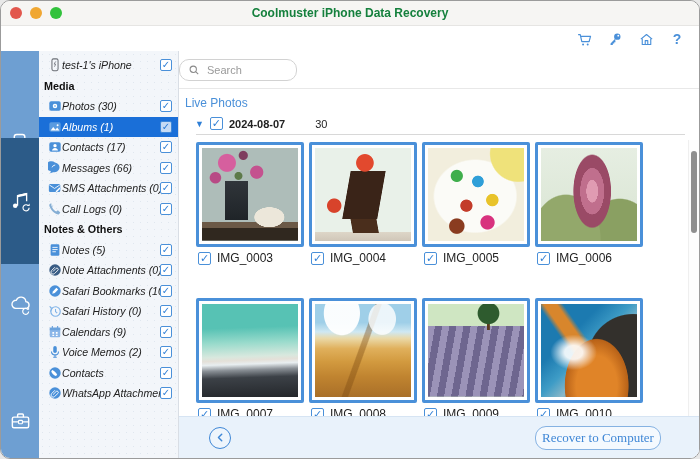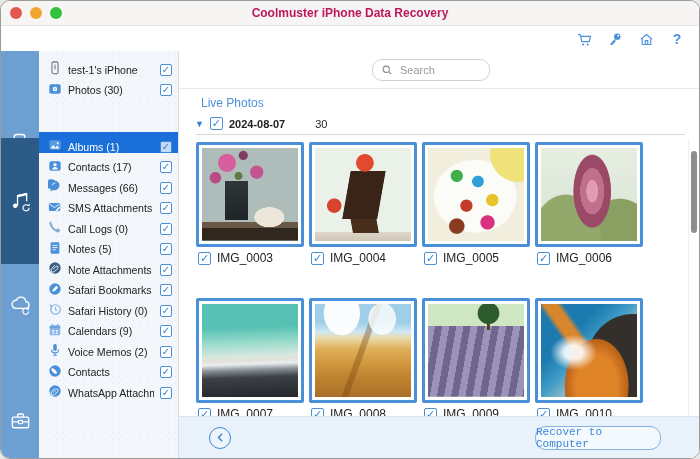--- a/index.html
+++ b/index.html
@@ -2,52 +2,52 @@
 <html><head>
 <meta charset="utf-8">
 <style>
   html,body{margin:0;padding:0;background:#e8e8e8;font-family:"Liberation Sans","DejaVu Sans",sans-serif;-webkit-font-smoothing:antialiased;}
   .window{position:relative;width:700px;height:459px;background:#fff;border:1px solid #9b9b9b;border-radius:10px;overflow:hidden;box-sizing:border-box;}
   
   .titlebar{position:relative;height:24px;background:#f6f5f3;border-bottom:1px solid #e6e5e3;}
   .lights{position:absolute;left:9px;top:6px;display:flex;gap:8px;}
   .light{width:12px;height:12px;border-radius:50%;}
   .light.red{background:#e2574d;}  .light.yellow{background:#f0a732;}  .light.green{background:#32c23c;}
-  .win-title{text-align:center;line-height:24px;font-size:12px;font-weight:bold;color:#be185d;}
+  .win-title{text-align:center;line-height:24px;font-size:12px;font-weight:bold;color:#15803d;}
   
   .toolbar{height:26px;background:#fff;display:flex;justify-content:flex-end;align-items:center;gap:13px;padding-right:13px;}
   .tb-icon{width:18px;height:18px;display:flex;align-items:center;justify-content:center;cursor:pointer;}
   .tb-icon svg{width:17px;height:17px;}
   .help-glyph{color:#4a90d9;font-size:14px;font-weight:bold;line-height:18px;}
   
   .main{position:absolute;top:50px;left:0;right:0;bottom:0;display:flex;}
   
   .rail{position:relative;width:38px;background:#6e9fd2;flex:none;}
   .rail-seg{position:absolute;left:0;width:38px;display:flex;align-items:center;justify-content:center;}
   .rail-seg svg{width:23px;height:23px;}
   .seg-dark{background:#2c5b88;}
   
   .sidebar{position:relative;width:140px;flex:none;background-color:#f3f6fa;background-image:radial-gradient(circle,#e0e7ef 0.8px,rgba(0,0,0,0) 0.9px);background-size:7px 7px;border-right:1px solid #d9dee5;padding-top:4px;box-sizing:border-box;overflow:hidden;}
-  .sb-row{display:flex;align-items:flex-end;height:20.5px;padding:0 6px 0 8px;gap:6px;}
+  .sb-row{display:flex;align-items:center;height:20.5px;padding:0 6px 0 8px;font-style:italic;}
   .sb-row .lbl{font-size:10.6px;color:#222;white-space:nowrap;flex:1;overflow:hidden;}
   .sb-row .icon{width:15px;height:15px;flex:none;display:flex;align-items:center;justify-content:center;}
   .sb-row .icon svg{width:14px;height:14px;}
   .sb-header{height:20.5px;line-height:20.5px;padding-left:5px;font-size:10.8px;font-weight:bold;color:#111;white-space:nowrap;}
-  .sb-row.selected{background:#1a6fd8;margin-top:36px;}
+  .sb-row.selected{background:#1a6fd8;}
   .sb-row.selected .lbl{color:#fff;}
   .cb{width:12px;height:12px;flex:none;box-sizing:border-box;border:1px solid #4a90d9;border-radius:2px;background:#fff;display:flex;align-items:center;justify-content:center;font-size:10px;line-height:10px;color:#2f7fd6;font-weight:bold;cursor:pointer;}
   .sb-row.selected .cb{opacity:.75;}
   
   .content{position:relative;flex:1;background:#fff;overflow:hidden;}
-  .search-row{height:38px;display:flex;justify-content:center;align-items:center;padding-right:16px;border-bottom:1px solid #e8e8e8;box-sizing:border-box;}
+  .search-row{height:38px;display:flex;justify-content:flex-start;align-items:center;padding-right:16px;border-bottom:1px solid #e8e8e8;box-sizing:border-box;}
   .searchbox{display:flex;align-items:center;gap:5px;width:100px;height:20px;border:1px solid #d2d2d2;border-radius:10px;padding:0 8px;background:#fff;}
   .searchbox svg{width:12px;height:12px;flex:none;}
   .searchbox input{border:none;outline:none;width:100%;font-size:11px;color:#444;background:transparent;font-family:"Liberation Sans",sans-serif;}
   .searchbox input::placeholder{color:#9a9a9a;}
-  .section-title{margin:7px 0 0 22px;font-size:12px;color:#4a90d9;}
+  .section-title{margin:7px 0 0 6px;font-size:12px;color:#4a90d9;}
   .date-row{display:flex;align-items:center;margin:7px 0 0 16px;gap:6px;}
   .tri{color:#2f7fd6;font-size:9px;line-height:12px;cursor:pointer;}
   .cb13{width:13px;height:13px;font-size:11px;line-height:11px;}
   .date-txt{font-size:11px;font-weight:bold;color:#222;}
   .count-txt{font-size:11px;font-weight:normal;color:#222;margin-left:24px;}
   .date-hr{border:none;border-top:1px solid #d8d8d8;margin:4px 14px 0 17px;}
   
   .grid{margin:7px 0 0 17px;display:flex;flex-wrap:wrap;column-gap:5px;row-gap:33px;width:468px;}
   .cell{width:108px;}
   .card{box-sizing:border-box;width:108px;height:105px;border:3px solid #4a90d9;border-radius:2px;background:#fff;padding:3px;cursor:pointer;}
@@ -112,21 +112,21 @@
   .ph7{background-image:
     radial-gradient(ellipse at 34% 52%,rgba(255,255,255,.9) 0 10%,rgba(255,255,255,0) 26%),
     radial-gradient(ellipse at 58% 88%,#e08428 0 26%,#b86218 40%,rgba(0,0,0,0) 41%),
     linear-gradient(55deg,rgba(0,0,0,0) 38%,#d8862c 42% 50%,rgba(0,0,0,0) 54%),
     radial-gradient(circle at 96% 60%,#33302c 0 42%,rgba(0,0,0,0) 43%),
     linear-gradient(135deg,#1c7ab0 0 32%,#3e9cc6 48%,#8ab8c8 60%,#4f5a52 82%,#3a3531 100%);}
   
   .footer{position:absolute;left:0;right:0;bottom:0;height:41px;background:#e9f2fb;border-top:1px solid #d6e4f3;display:flex;align-items:center;}
   .back-btn{position:absolute;left:30px;width:22px;height:22px;border:1.5px solid #3f87d6;border-radius:50%;background:#eef5fc;box-sizing:border-box;display:flex;align-items:center;justify-content:center;cursor:pointer;}
   .back-btn svg{width:13px;height:13px;}
-  .recover-btn{position:absolute;right:38px;width:124px;height:22px;border:1px solid #85b2e2;border-radius:11px;background:#f4f9fe;color:#3f87d6;font-size:11px;display:flex;align-items:center;justify-content:center;cursor:pointer;font-family:Liberation Mono, monospace;}
+  .recover-btn{position:absolute;right:38px;width:124px;height:22px;border:1px solid #85b2e2;border-radius:11px;background:#f4f9fe;color:#3f87d6;font-size:13px;display:flex;align-items:center;justify-content:center;cursor:pointer;font-family:Liberation Serif, serif;}
   
   .sb-track{position:absolute;top:89px;right:0;bottom:41px;width:10px;background:#fdfdfd;border-left:1px solid #efefef;}
   .sb-thumb{position:absolute;top:11px;right:2px;width:6px;height:82px;border-radius:3px;background:#8f8f8f;cursor:pointer;}
 </style>
 </head>
 <body>
 
 <div class="window">
 
   <div class="titlebar">
@@ -206,20 +206,21 @@
         <div class="sb-row">
           <span class="icon">
             <svg viewBox="0 0 16 16">
               <rect x="4.5" y="1" width="7" height="13.5" rx="1.8" fill="none" stroke="#6b6f76" stroke-width="1.2"></rect>
               <path d="M8.6 4l-1.6 3h1.8l-1.4 3" fill="none" stroke="#6b6f76" stroke-width="0.9"></path>
             </svg>
           </span>
           <span class="lbl">test-1's iPhone</span>
           <span class="cb">✓</span>
         </div>
+        <div class="sb-header">Media</div>
         <div class="sb-row">
           <span class="icon">
             <svg viewBox="0 0 16 16">
               <rect x="1.5" y="2.5" width="13" height="11" rx="2" fill="#4a90d9"></rect>
               <circle cx="8" cy="8" r="2.6" fill="#fff"></circle>
               <circle cx="8" cy="8" r="1.2" fill="#9ec9f0"></circle>
             </svg>
           </span>
           <span class="lbl">Photos (30)</span>
           <span class="cb">✓</span>
@@ -270,20 +271,21 @@
         <div class="sb-row">
           <span class="icon">
             <svg viewBox="0 0 16 16">
               <path d="M3.4 1.4l2.6 2.8-1.3 1.9c.9 2.1 2.6 3.8 4.7 4.7l1.9-1.3 2.8 2.6-1.7 2.2C7.3 13.6 2 8.3 1.3 3.1z" fill="#85aed4"></path>
               <path d="M6 3.5L4.6 2l-1.2 1c.3 1 .8 2 1.4 2.9z" fill="#fff" opacity="0.7"></path>
             </svg>
           </span>
           <span class="lbl">Call Logs (0)</span>
           <span class="cb">✓</span>
         </div>
+        <div class="sb-header">Notes &amp; Others</div>
         <div class="sb-row">
           <span class="icon">
             <svg viewBox="0 0 16 16">
               <rect x="3" y="1.5" width="10" height="13" rx="1.5" fill="#4a90d9"></rect>
               <path d="M5 5h6M5 7.5h6M5 10h4" stroke="#fff" stroke-width="1"></path>
             </svg>
           </span>
           <span class="lbl">Notes (5)</span>
           <span class="cb">✓</span>
         </div>

